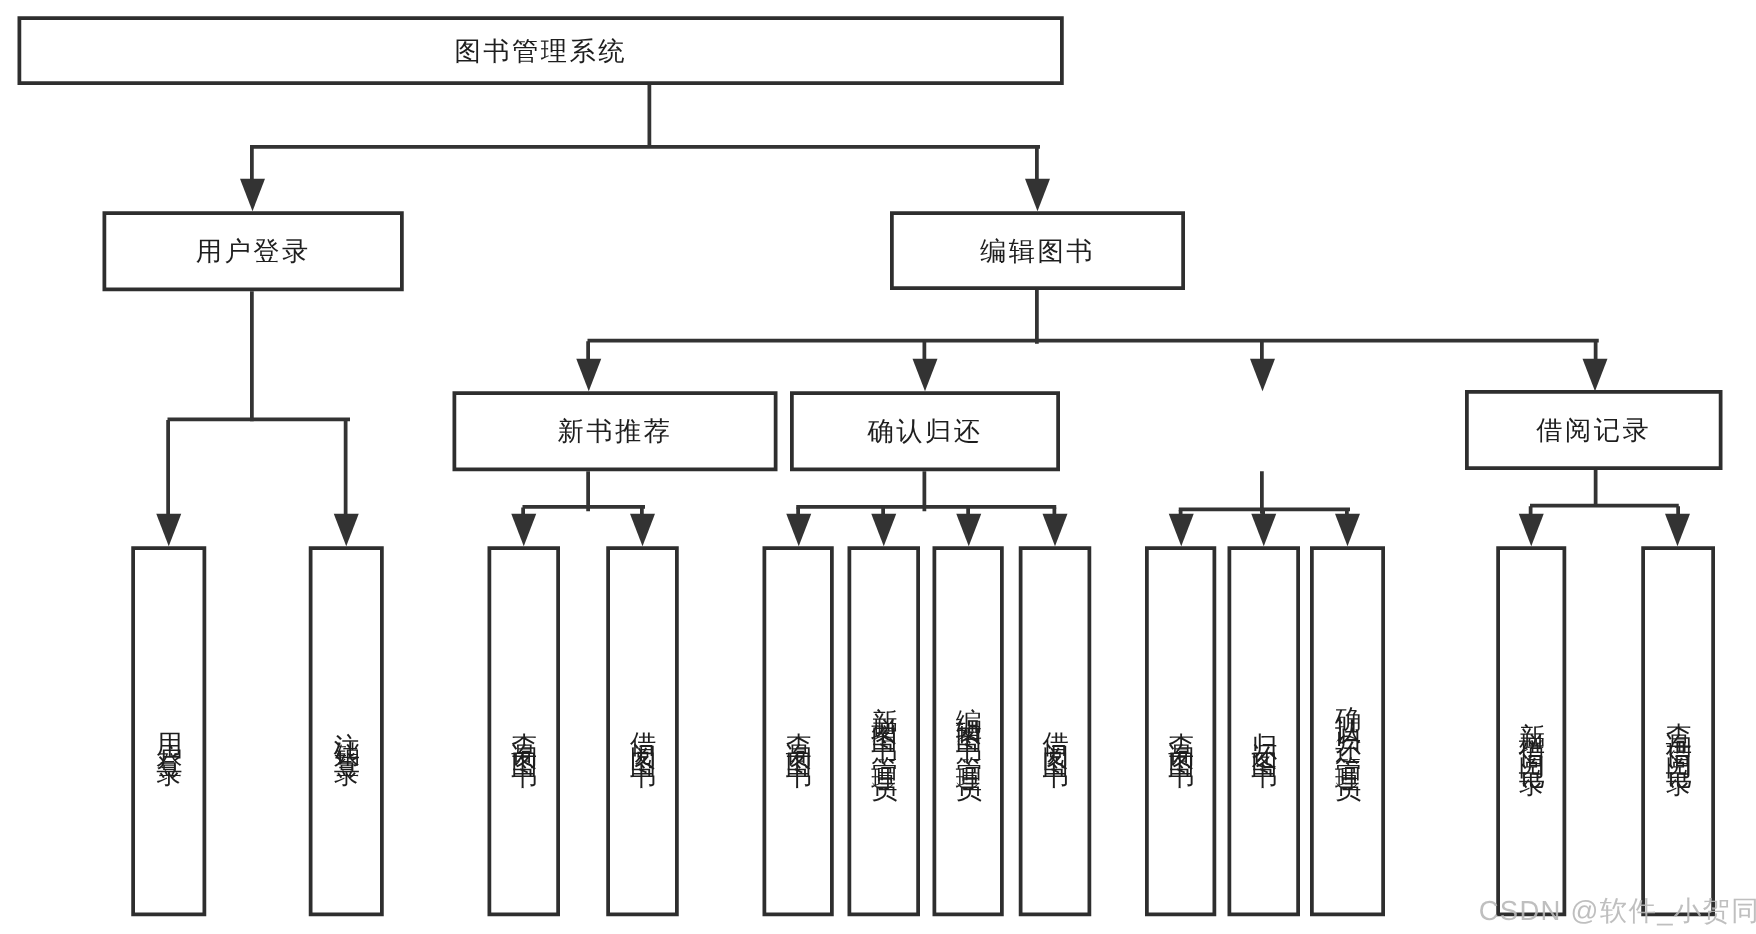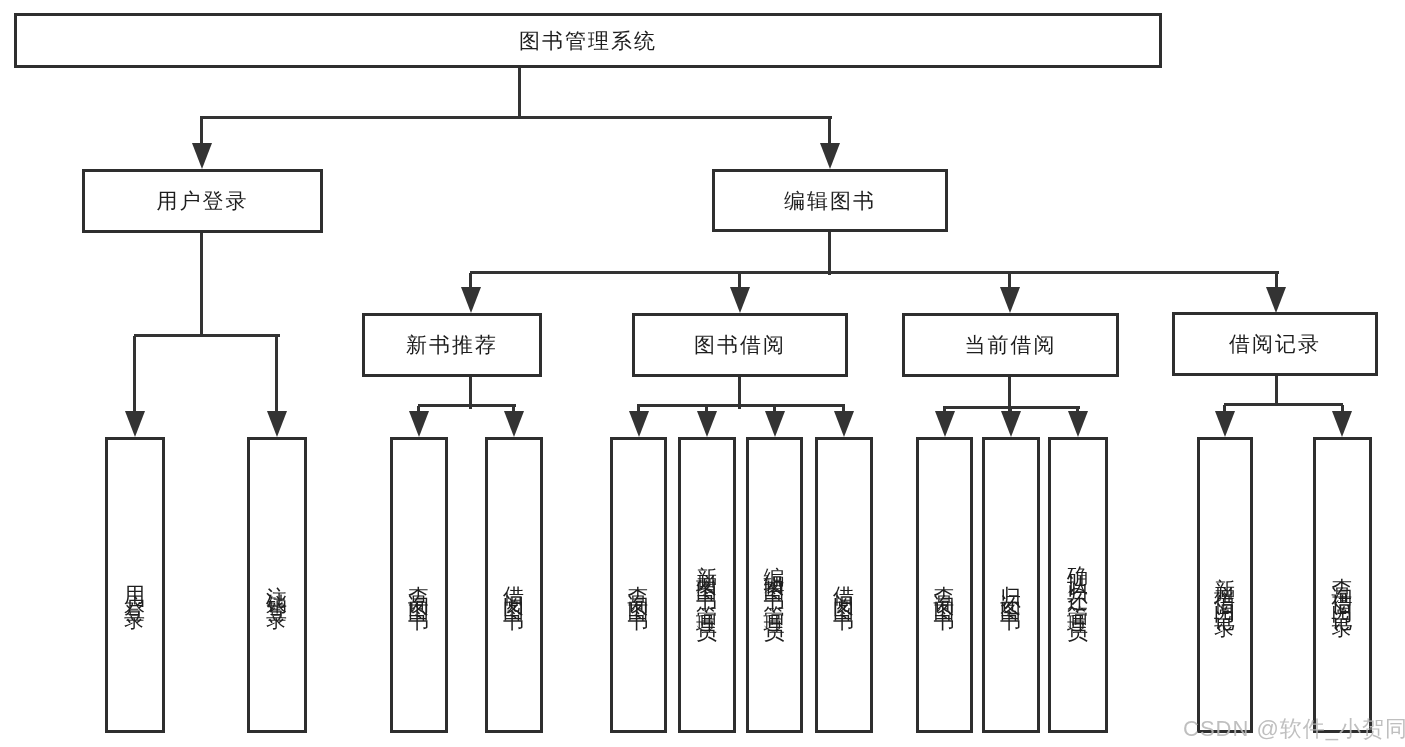--- a/index.html
+++ b/index.html
@@ -27,21 +27,21 @@
   .watermark{
     position:absolute;left:1183px;top:714px;font-size:22px;color:#b9b9b9;
     opacity:.9;white-space:nowrap;z-index:5;letter-spacing:1px;
   }
 </style>
 </head>
 <body>
 
 <div class="canvas">
 
-  <div class="box" style="left:14px;top:13px;width:1148px;height:55px">
+  <div class="box" style="left:14px;top:13px;width:837px;height:55px">
     <span>图书管理系统</span>
   </div>
 
   <div class="vline" style="left:518px;top:68px;height:50px"></div>
   <div class="hline" style="left:200px;top:116px;width:632px"></div>
   <div class="vline" style="left:200px;top:118px;height:30px"></div>
   <div class="ahead" style="left:192px;top:143px"></div>
   <div class="vline" style="left:828px;top:118px;height:30px"></div>
   <div class="ahead" style="left:820px;top:143px"></div>
 
@@ -63,28 +63,25 @@
   <div class="hline" style="left:470px;top:271px;width:809px"></div>
   <div class="vline" style="left:469px;top:273px;height:20px"></div>
   <div class="ahead" style="left:461px;top:287px"></div>
   <div class="vline" style="left:738px;top:273px;height:20px"></div>
   <div class="ahead" style="left:730px;top:287px"></div>
   <div class="vline" style="left:1008px;top:273px;height:20px"></div>
   <div class="ahead" style="left:1000px;top:287px"></div>
   <div class="vline" style="left:1275px;top:273px;height:20px"></div>
   <div class="ahead" style="left:1266px;top:287px"></div>
 
-  <div class="box" style="left:362px;top:313px;width:180px;height:64px">
+  <div class="box" style="left:362px;top:313px;width:260px;height:64px">
     <span>新书推荐</span>
   </div>
   <div class="box" style="left:632px;top:313px;width:216px;height:64px">
-    <span>图书借阅</span>
-  </div>
-  <div class="box" style="left:902px;top:313px;width:217px;height:64px">
-    <span>当前借阅</span>
+    <span>确认归还</span>
   </div>
   <div class="box" style="left:1172px;top:312px;width:206px;height:64px">
     <span>借阅记录</span>
   </div>
 
   <div class="vline" style="left:469px;top:377px;height:32px"></div>
   <div class="hline" style="left:418px;top:404px;width:98px"></div>
   <div class="vline" style="left:417px;top:406px;height:10px"></div>
   <div class="ahead" style="left:409px;top:411px"></div>
   <div class="vline" style="left:512px;top:406px;height:10px"></div>

